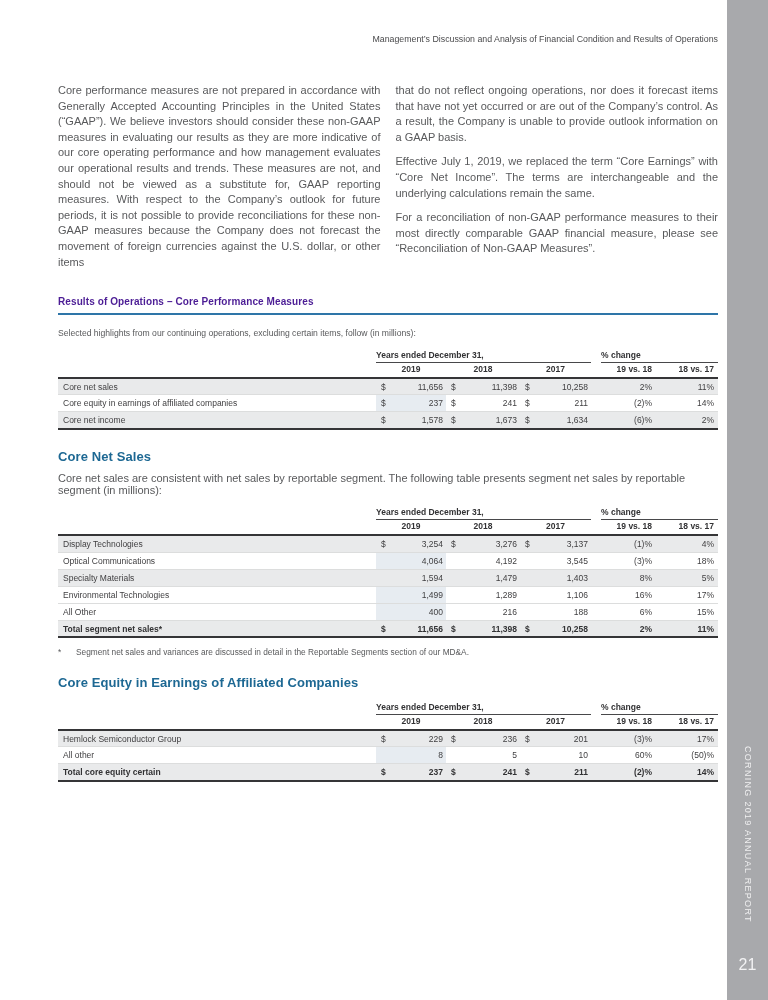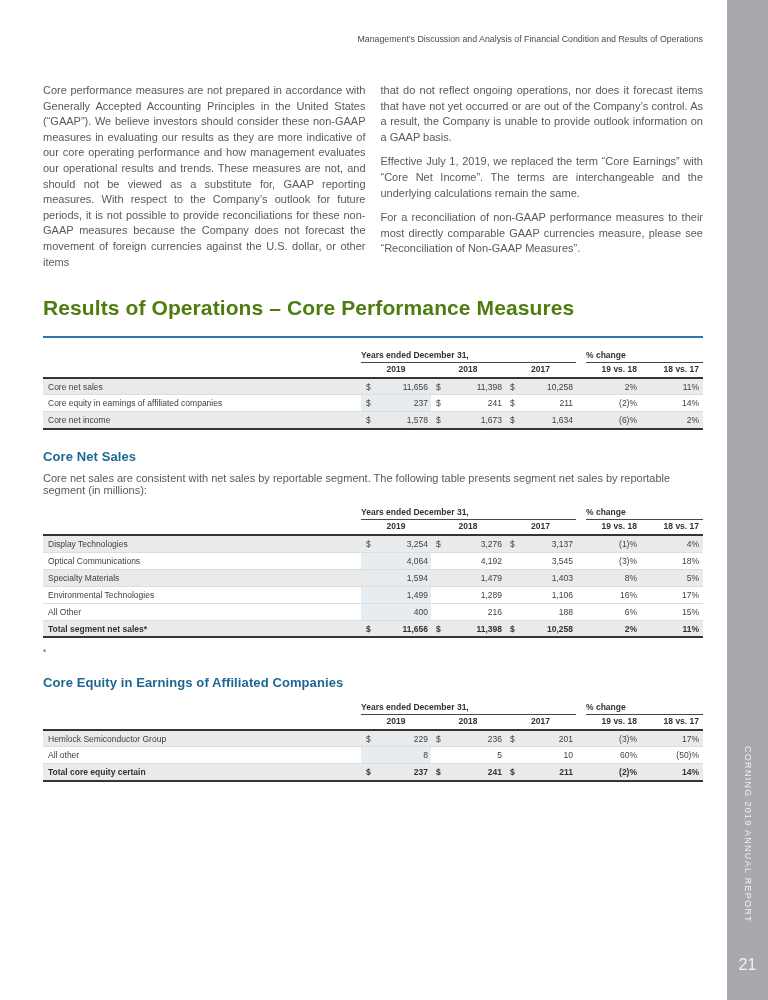--- a/index.html
+++ b/index.html
@@ -1,31 +1,31 @@
 <!DOCTYPE html>
 <html><head>
 <meta charset="utf-8">
 <style>
   * { margin:0; padding:0; box-sizing:border-box; }
   html,body { background:#ffffff; }
   .page {
     position:relative; width:768px; height:1000px; background:#ffffff;
     font-family:"Liberation Sans", sans-serif; overflow:hidden;
   }
-  .content { position:absolute; left:43px; top:0; width:660px; }
+  .content { position:absolute; left:58px; top:0; width:660px; }
 
   .doc-header { margin-top:34px; text-align:right; font-size:8.8px; color:#4a4a4c; }
 
   .cols { display:flex; gap:15px; margin-top:39px; }
   .col { flex:1; text-align:justify; font-size:11px; line-height:1.42; color:#58595b; }
   .col p + p { margin-top:9px; }
 
   .section-title {
-    margin-top:26px; font-size:21px; font-weight:600; color:#4d7c0f;
-    padding-bottom:16px; border-bottom:2px solid #2e75a8; letter-spacing:.1px;
+    margin-top:26px; font-size:10px; font-weight:600; color:#4c1d95;
+    padding-bottom:6px; border-bottom:2px solid #2e75a8; letter-spacing:.1px;
   }
   .sub-note { margin-top:13px; font-size:8.6px; color:#58595b; }
 
   .blue-head { font-size:13px; font-weight:600; color:#1d6893; letter-spacing:.1px; }
   .h-cns { margin-top:19px; }
   .h-cee { margin-top:18px; }
   .head-note { margin-top:8px; font-size:11px; color:#58595b; }
 
   table {
     width:660px; border-collapse:collapse; table-layout:fixed;
@@ -71,25 +71,26 @@
 
     <div class="doc-header">Management’s Discussion and Analysis of Financial Condition and Results of Operations</div>
 
     <div class="cols">
       <div class="col">
         <p>Core performance measures are not prepared in accordance with Generally Accepted Accounting Principles in the United States (“GAAP”). We believe investors should consider these non-GAAP measures in evaluating our results as they are more indicative of our core operating performance and how management evaluates our operational results and trends. These measures are not, and should not be viewed as a substitute for, GAAP reporting measures. With respect to the Company’s outlook for future periods, it is not possible to provide reconciliations for these non-GAAP measures because the Company does not forecast the movement of foreign currencies against the U.S. dollar, or other items</p>
       </div>
       <div class="col">
         <p>that do not reflect ongoing operations, nor does it forecast items that have not yet occurred or are out of the Company’s control. As a result, the Company is unable to provide outlook information on a GAAP basis.</p>
         <p>Effective July 1, 2019, we replaced the term “Core Earnings” with “Core Net Income”. The terms are interchangeable and the underlying calculations remain the same.</p>
-        <p>For a reconciliation of non-GAAP performance measures to their most directly comparable GAAP currencies measure, please see “Reconciliation of Non-GAAP Measures”.</p>
+        <p>For a reconciliation of non-GAAP performance measures to their most directly comparable GAAP financial measure, please see “Reconciliation of Non-GAAP Measures”.</p>
       </div>
     </div>
 
     <div class="section-title">Results of Operations – Core Performance Measures</div>
+    <div class="sub-note">Selected highlights from our continuing operations, excluding certain items, follow (in millions):</div>
 
     <table class="tbl">
       <colgroup>
         <col class="w-lbl">
           <col class="w-d1">
           <col class="w-v1">
           <col class="w-d2">
           <col class="w-v2">
         <col class="w-d3">
           <col class="w-v3">
@@ -258,20 +259,21 @@
             <td class="v">10,258</td>
             <td></td>
             <td class="p">2%</td>
             <td class="p">11%</td>
           </tr>
         </tbody>
     </table>
 
     <div class="footnote">
       <span class="star">*</span>
+      <span>Segment net sales and variances are discussed in detail in the Reportable Segments section of our MD&amp;A.</span>
     </div>
 
     <div class="blue-head h-cee">Core Equity in Earnings of Affiliated Companies</div>
 
     <table class="tbl">
       <colgroup>
         <col class="w-lbl">
           <col class="w-d1">
           <col class="w-v1">
           <col class="w-d2">

